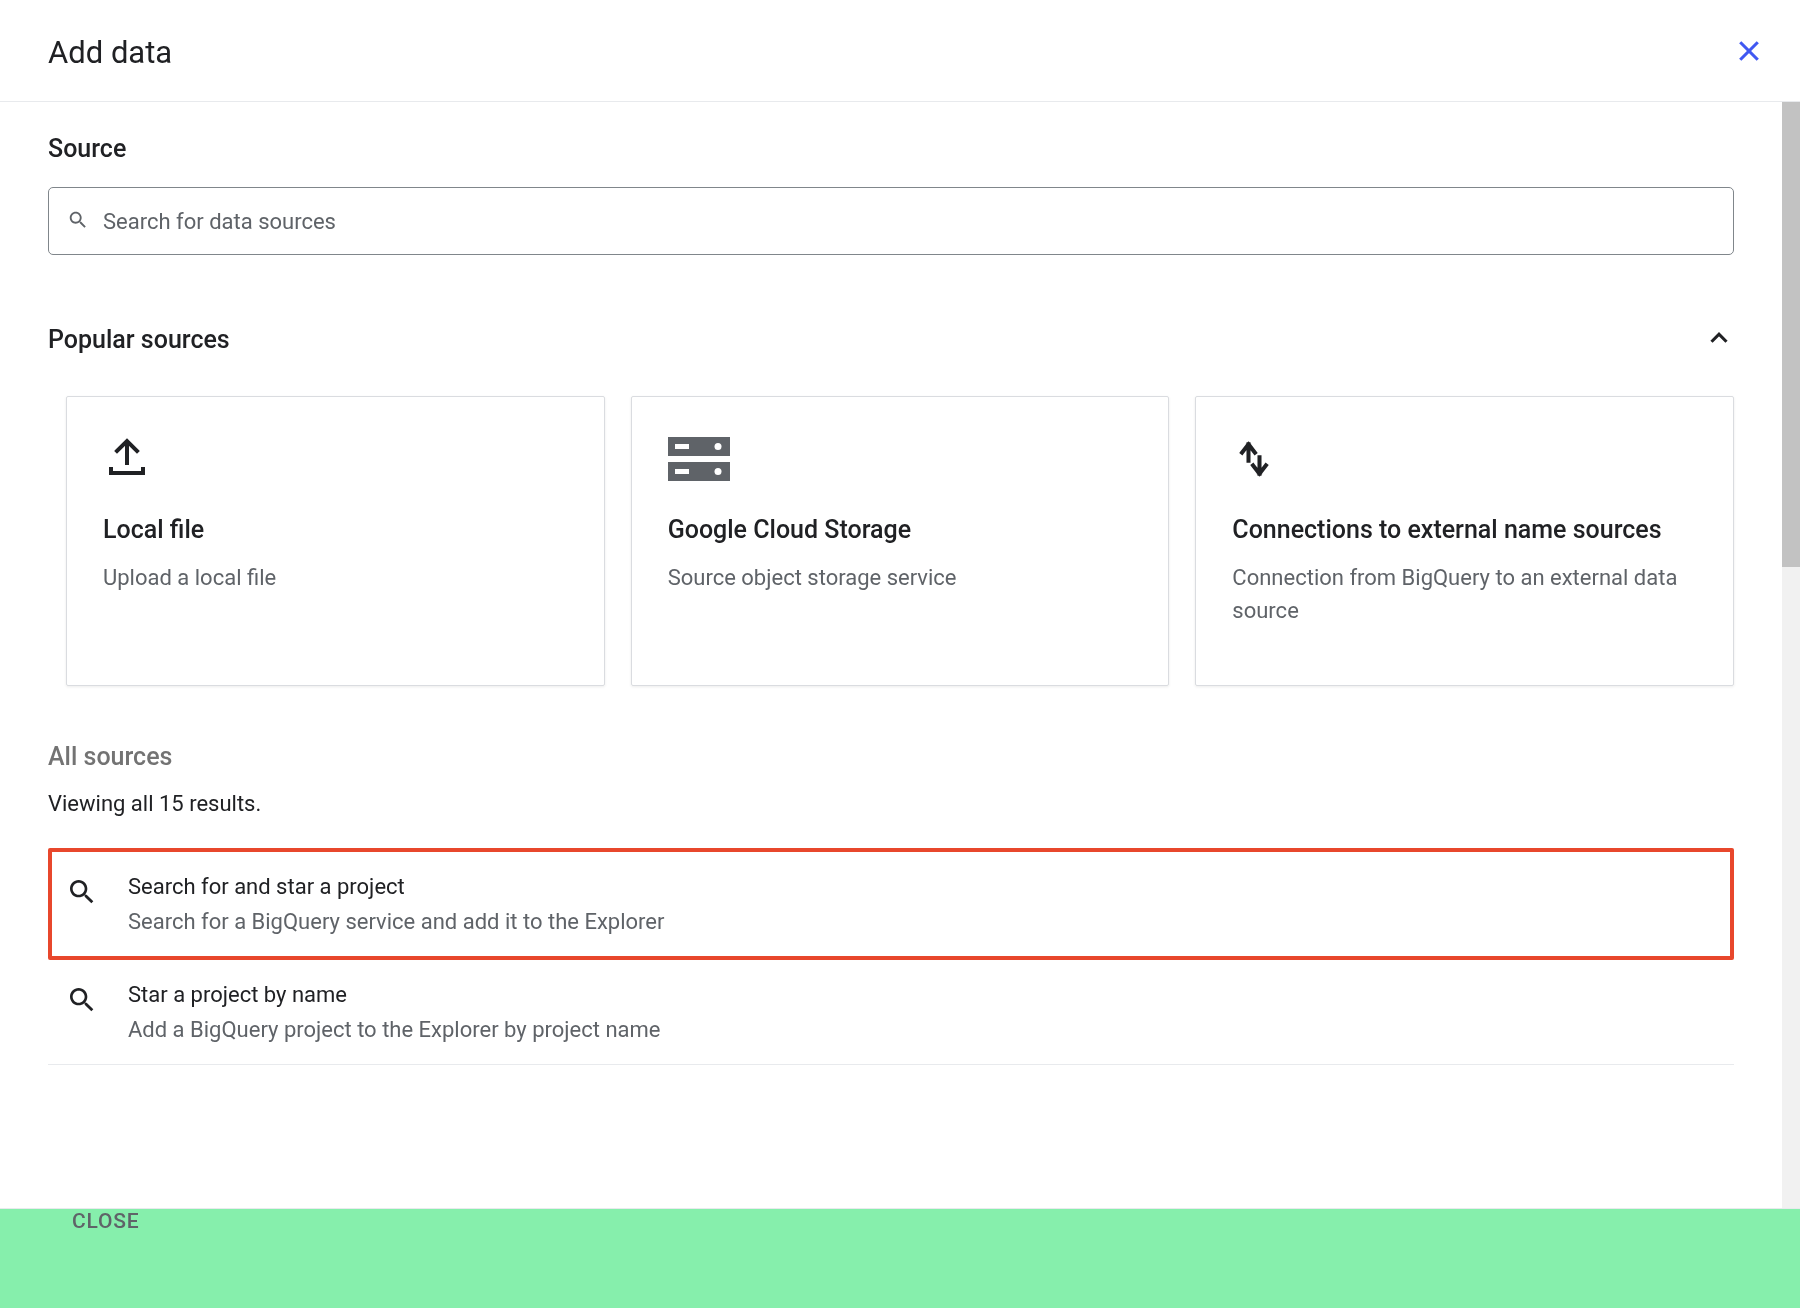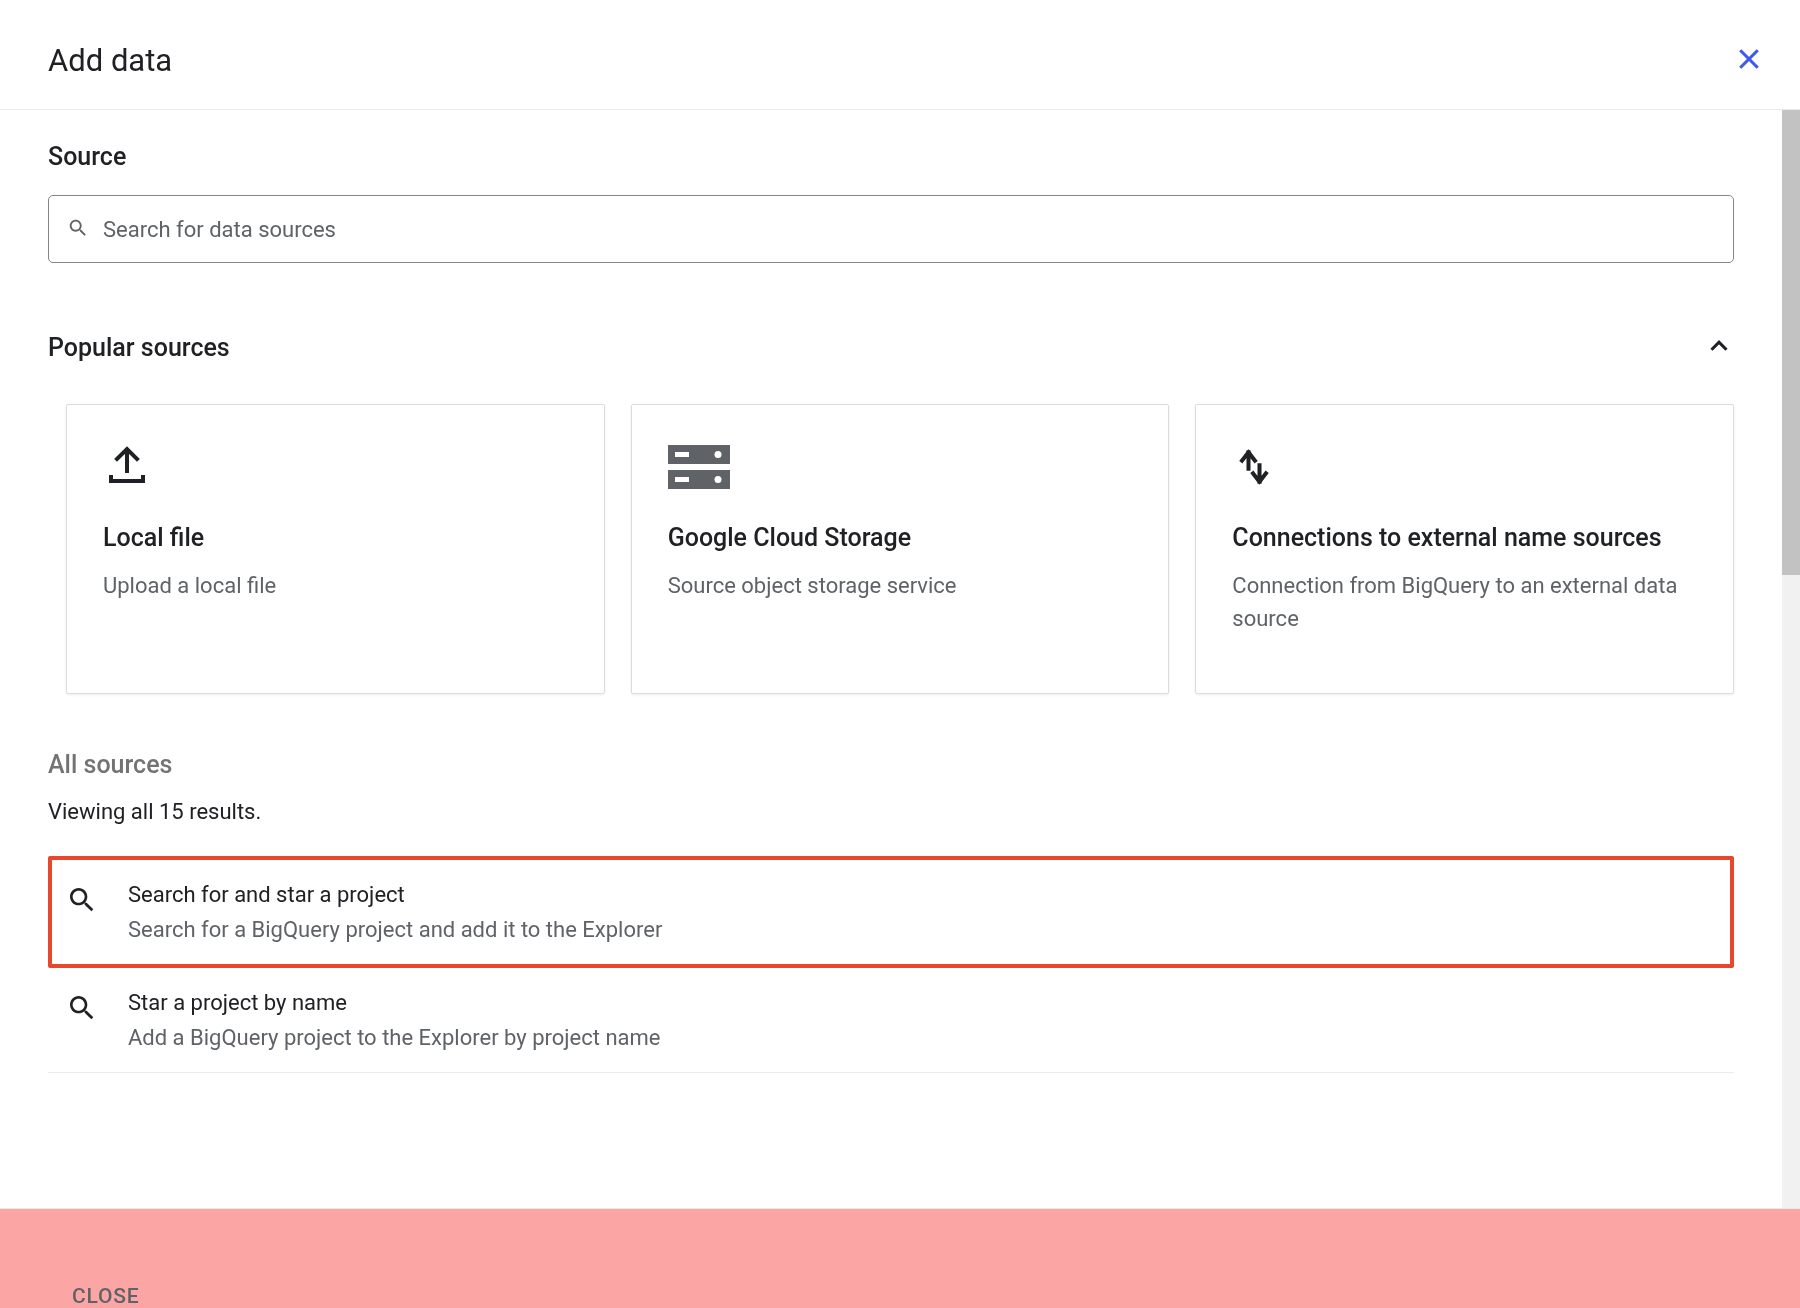--- a/index.html
+++ b/index.html
@@ -13,21 +13,21 @@
       color: #202124;
       font-size: 14px;
       width: 1800px;
       height: 1308px;
       overflow: hidden;
     }
     .header {
       display: flex;
       justify-content: space-between;
       align-items: center;
-      padding: 40px 32px 28px 48px;
+      padding: 32px 32px 28px 48px;
       border-bottom: 1px solid #e8eaed;
       text-align: right;
     }
     .header-title {
       font-size: 31px;
       font-weight: 400;
       color: #202124;
     }
     .close-icon {
       color: #4058f2;
@@ -172,23 +172,23 @@
       color: #5f6368;
     }
     .footer {
       position: fixed;
       bottom: 0;
       left: 0;
       right: 0;
       height: 100px;
       border-top: 1px solid #e8eaed;
       display: flex;
-      align-items: flex-end;
+      align-items: flex-start;
       padding: 0 72px;
-      background: #fca5a5;
+      background: #86efac;
     }
     .close-btn {
       font-size: 21px;
       font-weight: 500;
       color: #5f6368;
       letter-spacing: 0.8px;
       cursor: pointer;
       background: none;
       border: none;
       font-family: inherit;
@@ -275,21 +275,21 @@
   <div class="viewing-text">Viewing all 15 results.</div>
 
   <div class="list-item highlighted">
     <span class="list-icon">
       <svg width="32" height="32" viewBox="0 0 24 24" fill="#202124">
         <path d="M15.5 14h-.79l-.28-.27C15.41 12.59 16 11.11 16 9.5 16 5.91 13.09 3 9.5 3S3 5.91 3 9.5 5.91 16 9.5 16c1.61 0 3.09-.59 4.23-1.57l.27.28v.79l5 4.99L20.49 19l-4.99-5zm-6 0C7.01 14 5 11.99 5 9.5S7.01 5 9.5 5 14 7.01 14 9.5 11.99 14 9.5 14z"></path>
       </svg>
     </span>
     <div class="list-text">
       <div class="list-title">Search for and star a project</div>
-      <div class="list-desc">Search for a BigQuery project and add it to the Explorer</div>
+      <div class="list-desc">Search for a BigQuery service and add it to the Explorer</div>
     </div>
   </div>
 
   <div class="list-item">
     <span class="list-icon">
       <svg width="32" height="32" viewBox="0 0 24 24" fill="#202124">
         <path d="M15.5 14h-.79l-.28-.27C15.41 12.59 16 11.11 16 9.5 16 5.91 13.09 3 9.5 3S3 5.91 3 9.5 5.91 16 9.5 16c1.61 0 3.09-.59 4.23-1.57l.27.28v.79l5 4.99L20.49 19l-4.99-5zm-6 0C7.01 14 5 11.99 5 9.5S7.01 5 9.5 5 14 7.01 14 9.5 11.99 14 9.5 14z"></path>
       </svg>
     </span>
     <div class="list-text">

